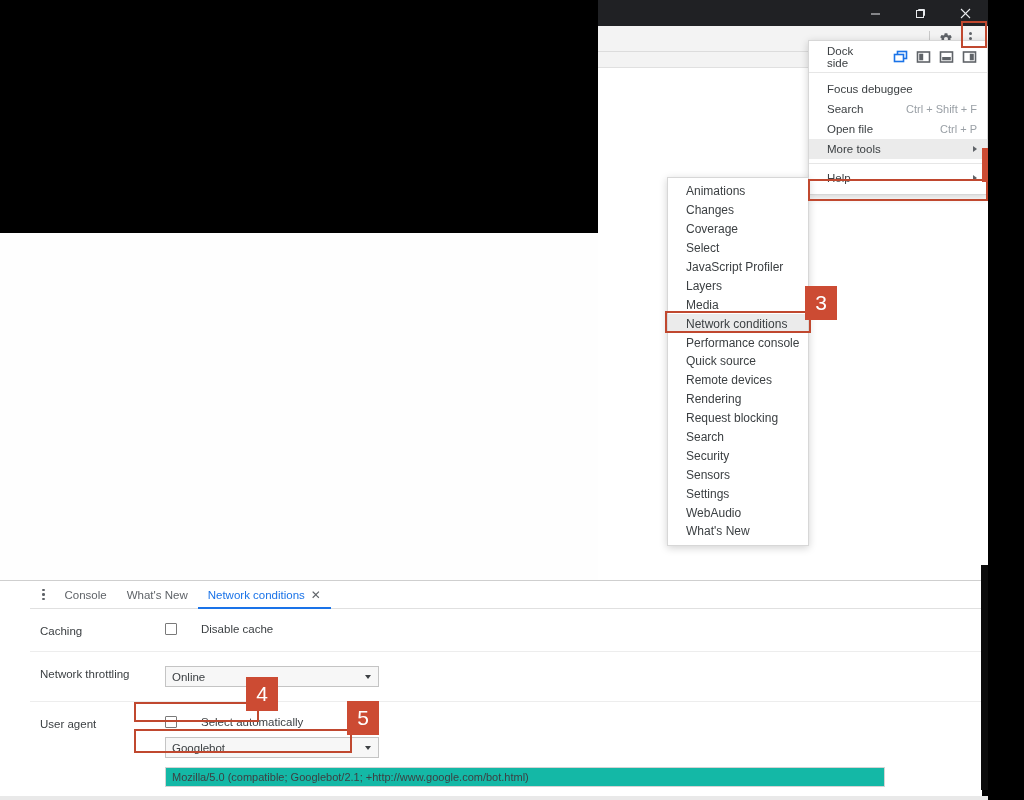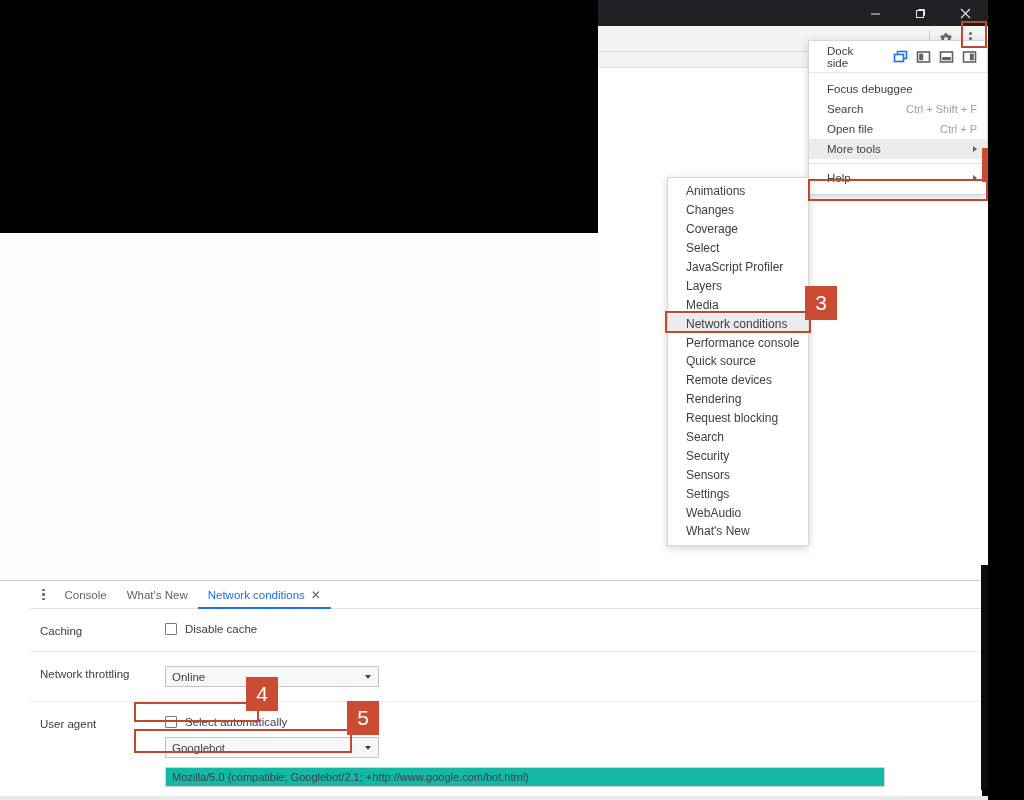--- a/index.html
+++ b/index.html
@@ -115,21 +115,21 @@
 
   .nc-body { padding: 0; }
   .nc-row {
     display: flex; align-items: flex-start; padding: 14px 0 14px 10px;
     border-bottom: 1px solid #ededed; position: relative;
   }
   .nc-row:last-child { border-bottom: none; }
   .nc-label { width: 125px; font-size: 11.5px; color: #3c4043; padding-top: 2px; }
   .nc-ctrl { flex: 1; position: relative; }
 
-  .cbox-wrap { display: flex; align-items: center; gap: 8px; }
+  .cbox-wrap { display: flex; align-items: center; gap: 24px; }
   .cbox {
     width: 12px; height: 12px; border: 1px solid #7a7a7a; background: #fff;
     border-radius: 1px; flex: none;
   }
   .cbox-label { font-size: 11.5px; color: #3c4043; }
 
   .sel {
     width: 214px; height: 21px; border: 1px solid #c4c4c4; background: #f7f7f7;
     display: flex; align-items: center; padding: 0 6px;
     font-size: 11.5px; color: #3c4043; position: relative;

